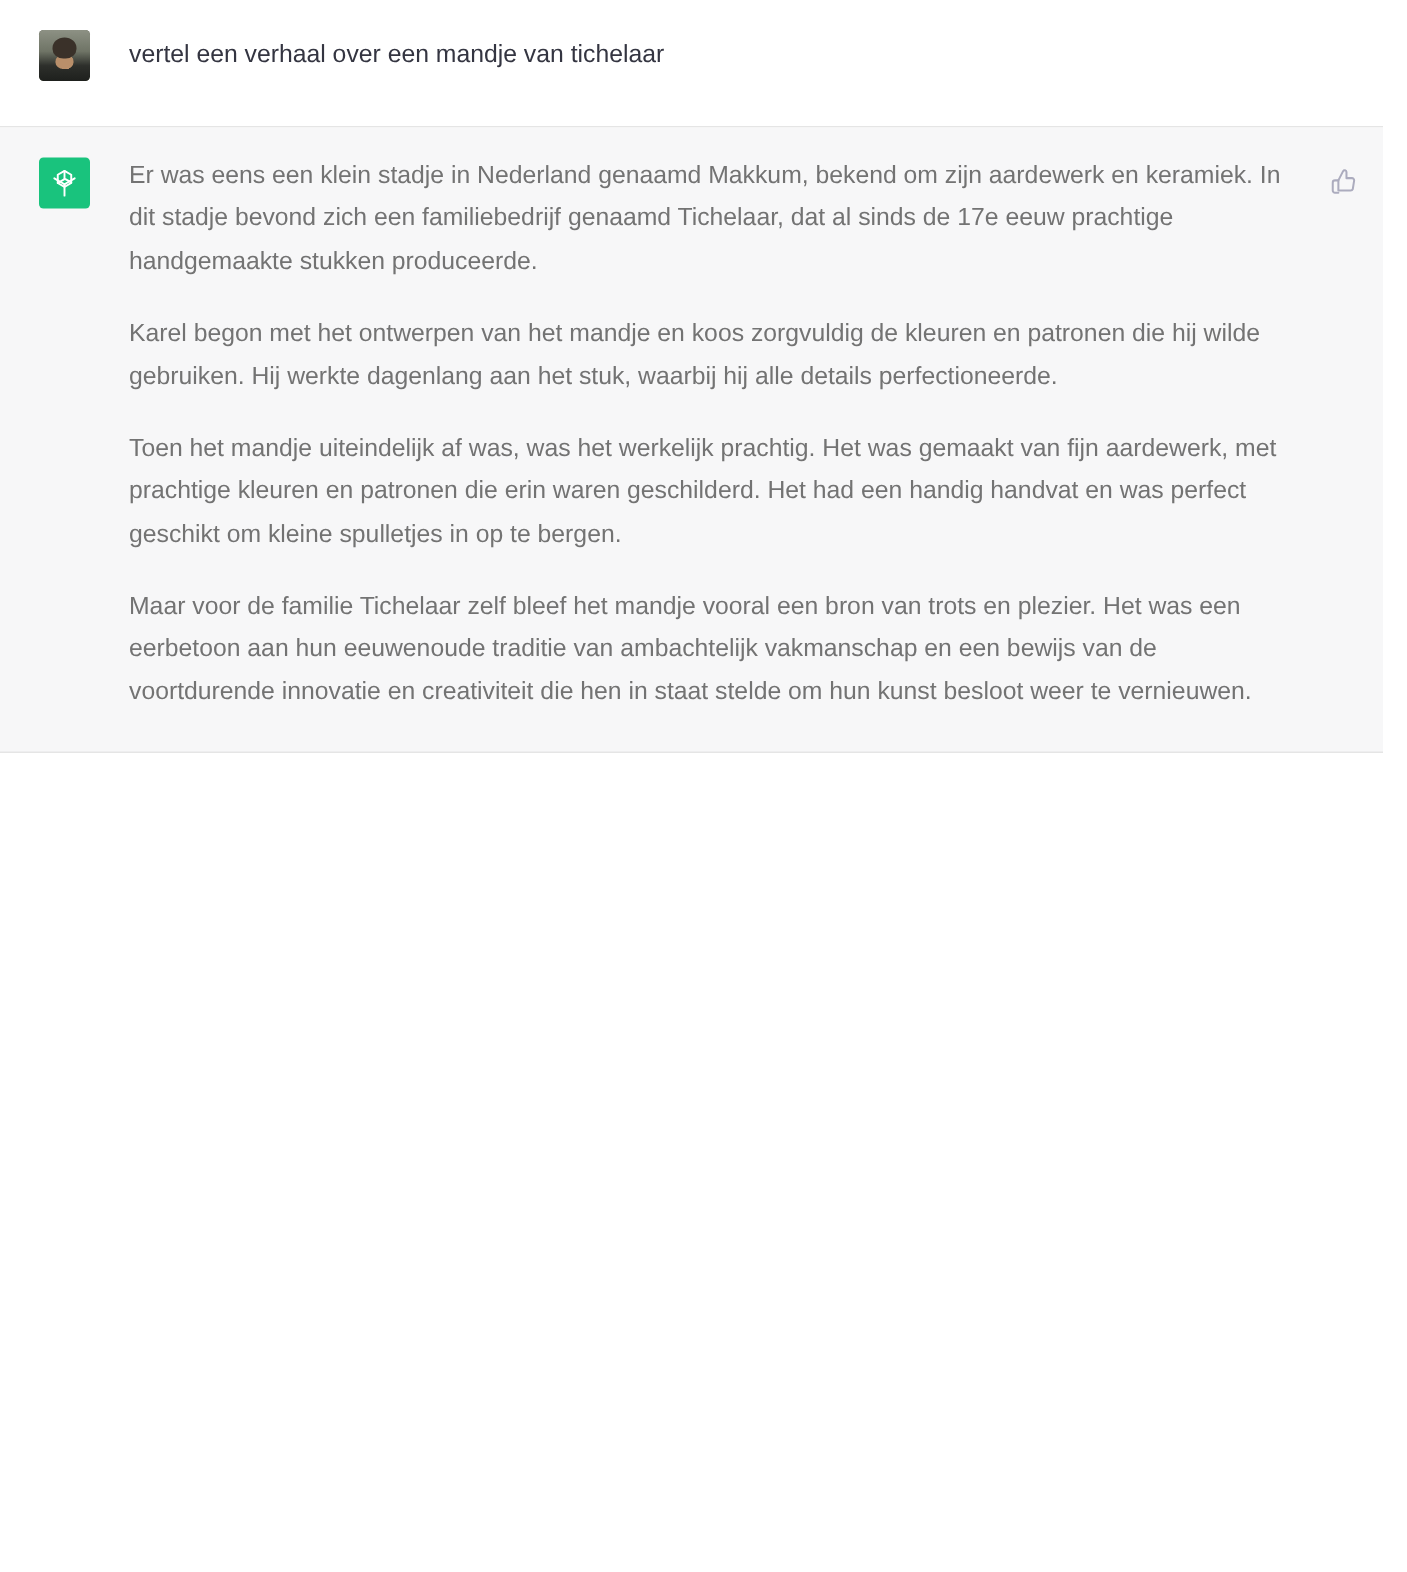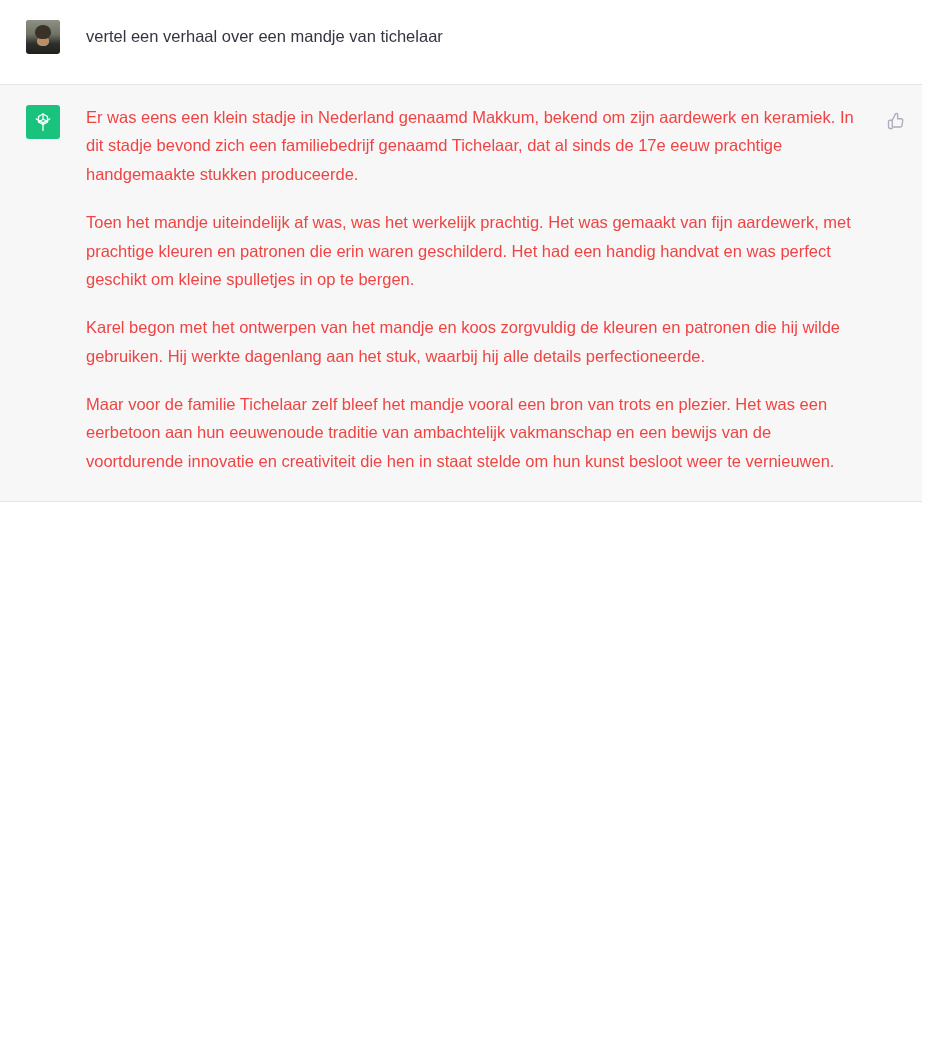--- a/index.html
+++ b/index.html
@@ -69,21 +69,21 @@
   .avatar.bot {
     background: #19c37d;
     display: flex;
     align-items: center;
     justify-content: center;
   }
   .avatar.bot svg { display: block; }
   .message {
     flex: 1;
     padding-right: 60px;
-    color: #ef4444;
+    color: #737373;
     font-size: 16.5px;
     line-height: 1.72;
   }
   .user .message {
     padding-top: 4px;
     font-size: 16.5px;
     color: #343541;
   }
   .message p {
     margin: 0 0 20px 0;
@@ -134,22 +134,22 @@
             <path d="M12 3.2v5.6l4.9 2.8"></path>
             <path d="M7.1 12l4.9-2.8"></path>
             <path d="M4.6 8.6 12 12.9l7.4-4.3"></path>
             <path d="M12 12.9v8.3"></path>
           </svg>
         </span>
       </div>
     </div>
     <div class="message">
       <p>Er was eens een klein stadje in Nederland genaamd Makkum, bekend om zijn aardewerk en keramiek. In dit stadje bevond zich een familiebedrijf genaamd Tichelaar, dat al sinds de 17e eeuw prachtige handgemaakte stukken produceerde.</p>
+      <p>Karel begon met het ontwerpen van het mandje en koos zorgvuldig de kleuren en patronen die hij wilde gebruiken. Hij werkte dagenlang aan het stuk, waarbij hij alle details perfectioneerde.</p>
       <p>Toen het mandje uiteindelijk af was, was het werkelijk prachtig. Het was gemaakt van fijn aardewerk, met prachtige kleuren en patronen die erin waren geschilderd. Het had een handig handvat en was perfect geschikt om kleine spulletjes in op te bergen.</p>
-      <p>Karel begon met het ontwerpen van het mandje en koos zorgvuldig de kleuren en patronen die hij wilde gebruiken. Hij werkte dagenlang aan het stuk, waarbij hij alle details perfectioneerde.</p>
       <p>Maar voor de familie Tichelaar zelf bleef het mandje vooral een bron van trots en plezier. Het was een eerbetoon aan hun eeuwenoude traditie van ambachtelijk vakmanschap en een bewijs van de voortdurende innovatie en creativiteit die hen in staat stelde om hun kunst besloot weer te vernieuwen.</p>
     </div>
     <div class="actions">
       <button class="icon-btn" aria-label="thumbs up">
         <svg width="18" height="18" viewBox="0 0 24 24" fill="none" stroke="currentColor" stroke-width="1.8" stroke-linecap="round" stroke-linejoin="round">
           <path d="M7 22h-3a2 2 0 0 1-2-2v-7a2 2 0 0 1 2-2h3"></path>
           <path d="M7 11l4.2-8.2a1.6 1.6 0 0 1 3 .7V9h4.8a2 2 0 0 1 2 2.3l-1.2 7.4A2 2 0 0 1 17.8 20H7z"></path>
         </svg>
       </button>
     </div>

